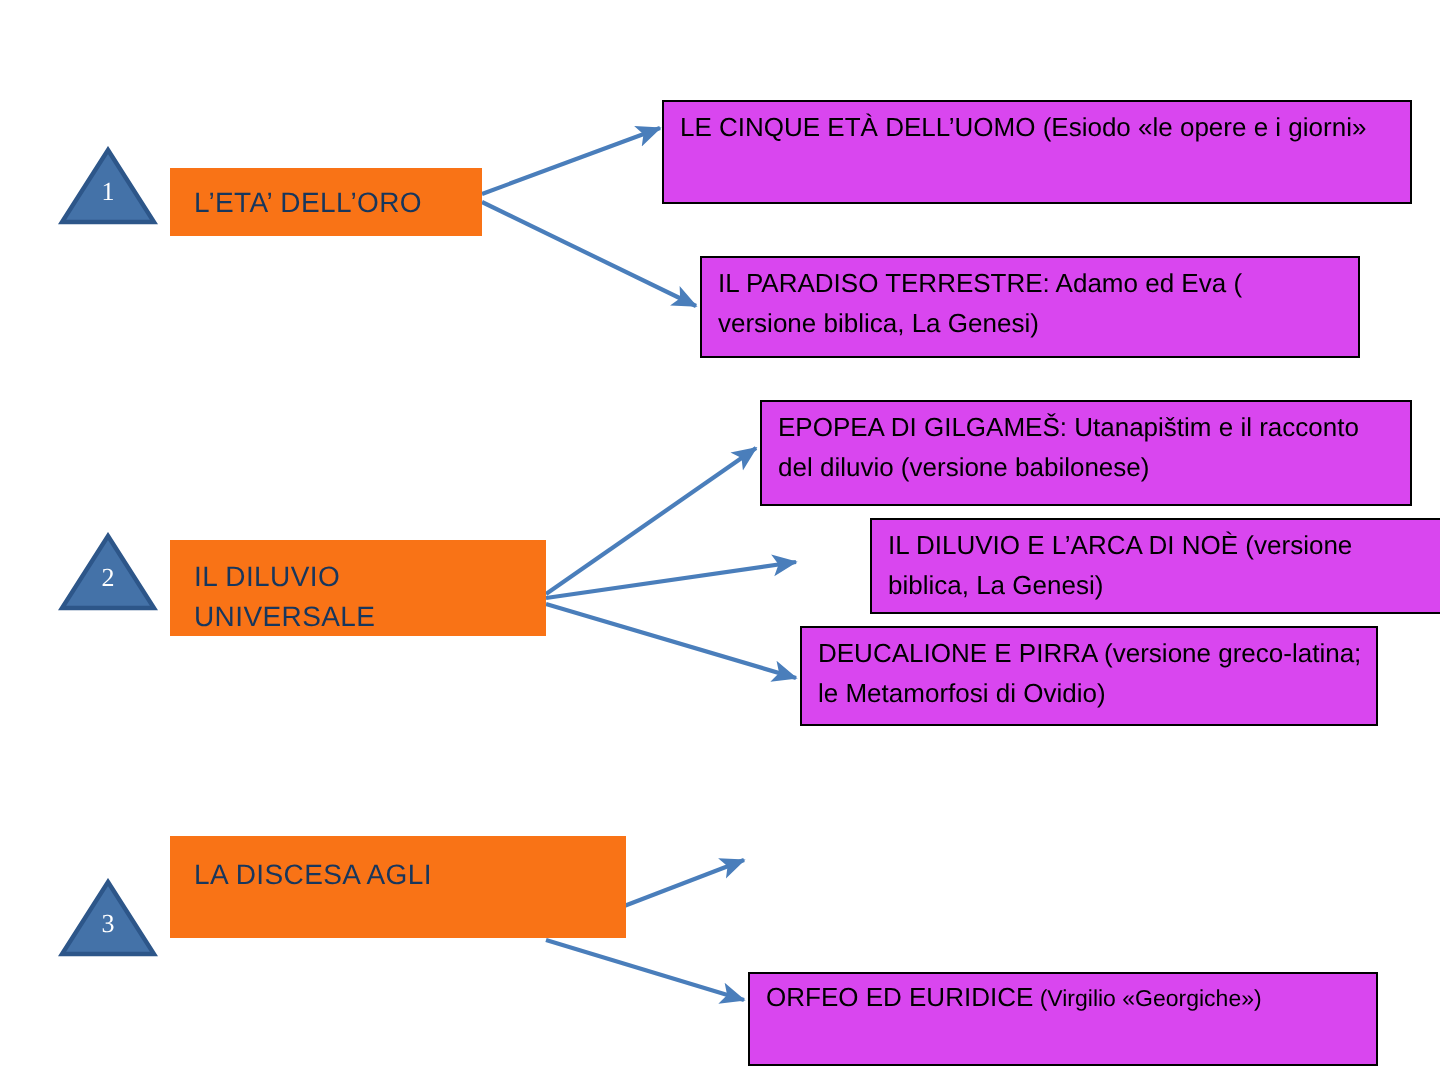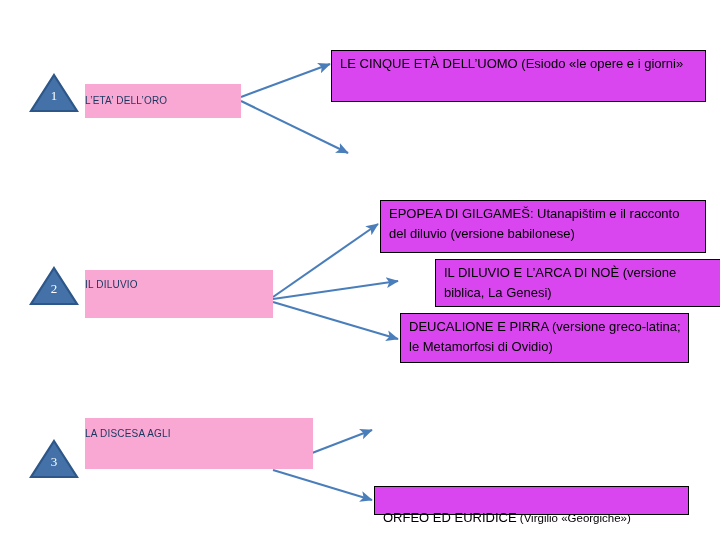--- a/index.html
+++ b/index.html
@@ -45,25 +45,25 @@
     width: 50px;
     text-align: center;
     font-size: 13px;
     color: #ffffff;
     font-family: "Liberation Serif", serif;
     line-height: 1;
   }
   
   .blue-box {
     position: absolute;
-    background: #f9a8d4;
+    background: #f97316;
     color: #17365d;
-    font-size: 10px;
+    font-size: 14px;
     line-height: 1.45;
-    padding: 6px 10px 6px 0;
+    padding: 6px 10px 6px 12px;
     box-sizing: border-box;
     letter-spacing: .2px;
   }
   .blue-box.centered {
     display: flex;
     align-items: center;
   }
   
   .wbox {
     position: absolute;
@@ -113,30 +113,34 @@
   </div>
 
   <div class="blue-box centered" style="left:85px; top:84px; width:156px; height:34px;">
     <span>L’ETA’ DELL’ORO</span>
   </div>
 
   <div class="wbox" style="left:331px; top:50px; width:375px; height:52px;">
     <span>LE CINQUE ETÀ DELL’UOMO (Esiodo «le opere e i giorni»</span>
   </div>
 
+  <div class="wbox" style="left:350px; top:128px; width:330px; height:51px;">
+    <span>IL PARADISO TERRESTRE: Adamo ed Eva ( versione biblica, La Genesi)</span>
+  </div>
 
   <div class="tri-wrap" style="left:29px; top:266px;">
     <svg width="50" height="40" viewBox="0 0 50 40">
       <polygon points="25,2 48,38 2,38" fill="#4472a8" stroke="#2d5689" stroke-width="2.2"></polygon>
     </svg>
     <div class="tri-label">2</div>
   </div>
 
   <div class="blue-box" style="left:85px; top:270px; width:188px; height:48px; padding-top:8px;">
     <div>IL DILUVIO</div>
+    <div>UNIVERSALE</div>
   </div>
 
   <div class="wbox" style="left:380px; top:200px; width:326px; height:53px;">
     <span>EPOPEA DI GILGAMEŠ: Utanapištim e il racconto del diluvio (versione babilonese)</span>
   </div>
 
   <div class="wbox" style="left:400px; top:259px; width:289px; height:48px;margin-left:35px;">
     <span>IL DILUVIO E L’ARCA DI NOÈ (versione biblica, La Genesi)</span>
   </div>
 
@@ -149,17 +153,17 @@
       <polygon points="25,2 48,38 2,38" fill="#4472a8" stroke="#2d5689" stroke-width="2.2"></polygon>
     </svg>
     <div class="tri-label">3</div>
   </div>
 
   <div class="blue-box" style="left:85px; top:418px; width:228px; height:51px; padding-top:9px;">
     <div>LA DISCESA AGLI</div>
   </div>
 
 
-  <div class="wbox" style="left:374px; top:486px; width:315px; height:29px; padding-top:21px;">
+  <div class="wbox" style="left:374px; top:486px; width:315px; height:47px; padding-top:2px;">
     <span>ORFEO ED EURIDICE</span><span class="small"> (Virgilio «Georgiche»)</span>
   </div>
 
 </div>
 
 </body></html>

